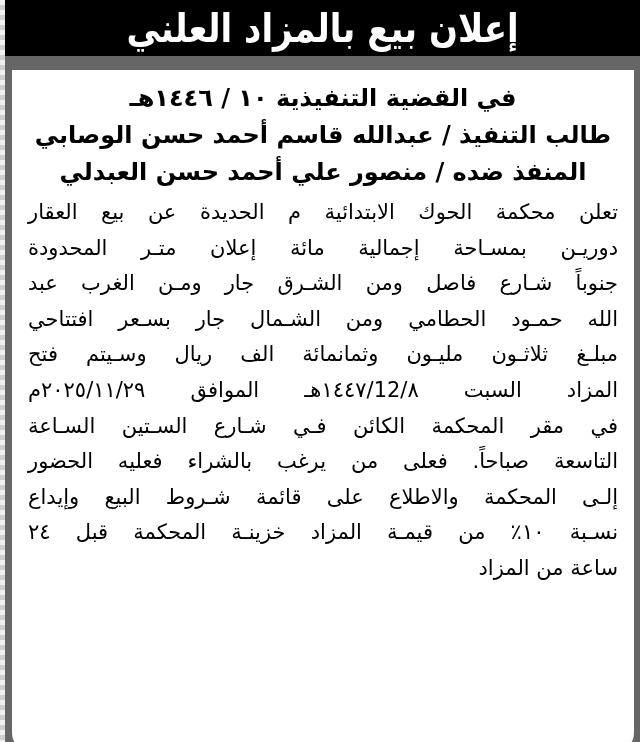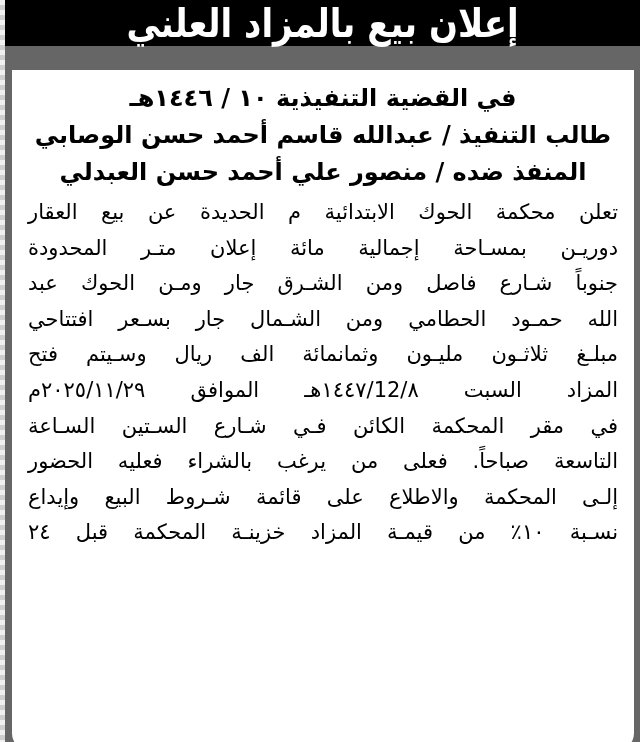--- a/index.html
+++ b/index.html
@@ -15,21 +15,21 @@
       linear-gradient(45deg, #cfcfcf 25%, transparent 25%, transparent 75%, #cfcfcf 75%);
     background-size: 10px 10px;
     background-position: 0 0, 5px 5px;
     background-color: #f0f0f0;
   }
   .frame {
     position: absolute; left: 5px; top: 0; width: 635px; height: 742px;
     background: #666666;
   }
   .header {
-    position: absolute; left: 5px; top: 0; width: 635px; height: 46px;
+    position: absolute; left: 5px; top: 0; width: 635px; height: 56px;
     background: #000000;
     display: flex; align-items: center; justify-content: center;
   }
   .header-title {
     color: #ffffff; font-weight: bold; font-size: 34px;
     font-family: "DejaVu Sans", sans-serif;
     direction: rtl; letter-spacing: -1px; line-height: 1;
     transform: scaleY(1.15);
   }
   .card {
@@ -64,22 +64,23 @@
 </div>
 
 <div class="card">
   <p class="headline">في القضية التنفيذية ١٠ / ١٤٤٦هـ</p>
   <p class="headline">طالب التنفيذ / عبدالله قاسم أحمد حسن الوصابي</p>
   <p class="headline">المنفذ ضده / منصور علي أحمد حسن العبدلي</p>
 
   <div class="body-text">
     <div class="body-line">تعلن محكمة الحوك الابتدائية م الحديدة عن بيع العقار</div>
     <div class="body-line">دوريـن بمسـاحة إجمالية مائة إعلان متـر المحدودة</div>
-    <div class="body-line">جنوباً شـارع فاصل ومن الشـرق جار ومـن الحوك عبد</div>
+    <div class="body-line">جنوباً شـارع فاصل ومن الشـرق جار ومـن الغرب عبد</div>
     <div class="body-line">الله حمـود الحطامي ومن الشـمال جار بسـعر افتتاحي</div>
     <div class="body-line">مبلـغ ثلاثـون مليـون وثمانمائة الف ريال وسـيتم فتح</div>
     <div class="body-line">المزاد السبت ١٤٤٧/12/٨هـ الموافق ٢٠٢٥/١١/٢٩م</div>
     <div class="body-line">في مقر المحكمة الكائن فـي شـارع السـتين السـاعة</div>
     <div class="body-line">التاسعة صباحاً. فعلى من يرغب بالشراء فعليه الحضور</div>
     <div class="body-line">إلـى المحكمة والاطلاع على قائمة شـروط البيع وإيداع</div>
     <div class="body-line">نسـبة ١٠٪ من قيمـة المزاد خزينـة المحكمة قبل ٢٤</div>
+    <div class="body-line last">ساعة من المزاد</div>
   </div>
 </div>
 
 </body></html>

